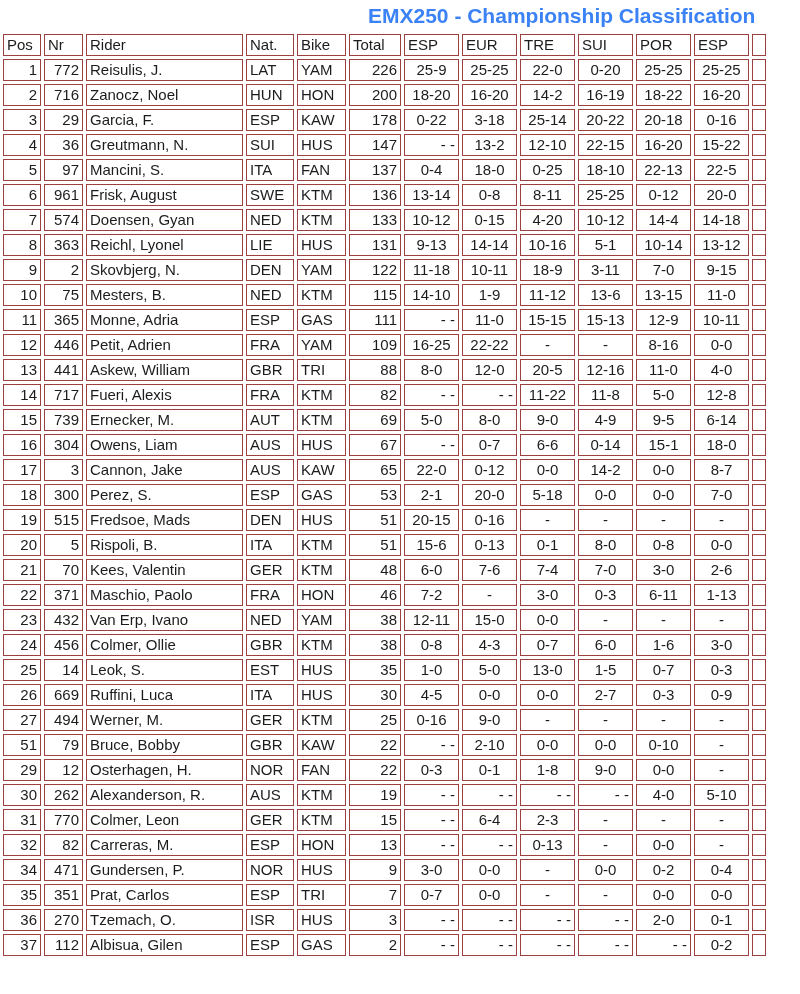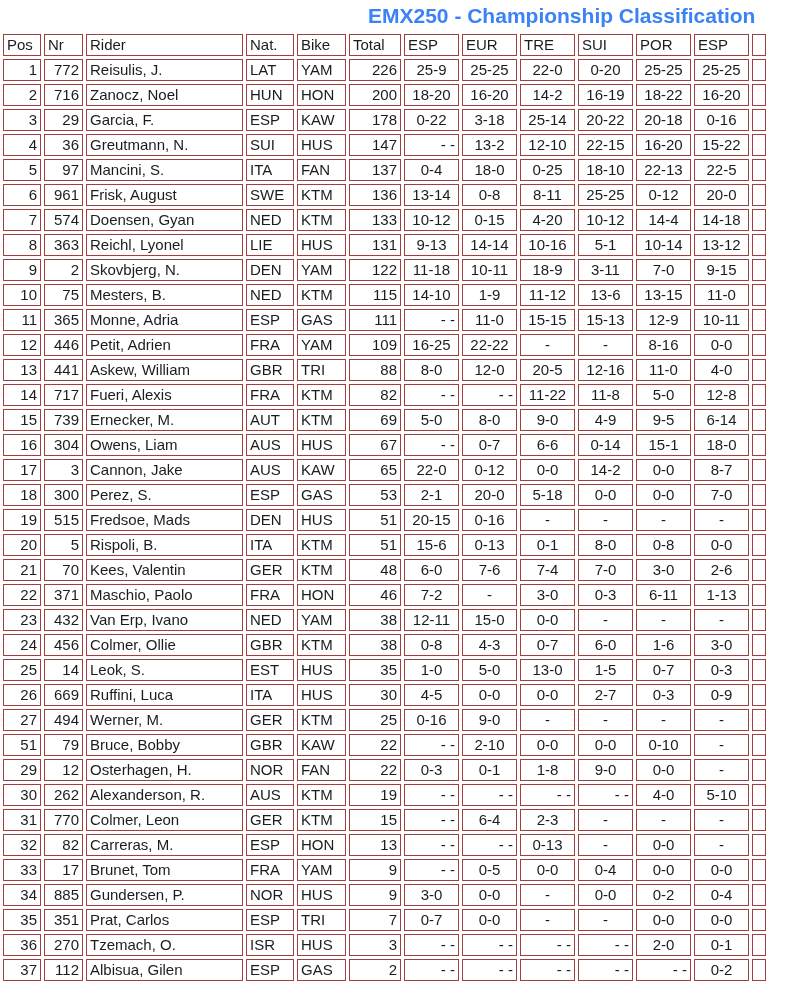--- a/index.html
+++ b/index.html
@@ -574,37 +574,22 @@
           <td class="al-r bold">13</td>
           <td class="al-r">- -</td>
           <td class="al-r">- -</td>
           <td class="al-c">0-13</td>
           <td class="al-c">-</td>
           <td class="al-c">0-0</td>
           <td class="al-c">-</td>
           <td></td>
         </tr>
         <tr>
-          <td class="al-r">33</td>
-          <td class="al-r">17</td>
-          <td>Brunet, Tom</td>
-          <td>FRA</td>
-          <td>YAM</td>
-          <td class="al-r bold">9</td>
-          <td class="al-r">- -</td>
-          <td class="al-c">0-5</td>
-          <td class="al-c">0-0</td>
-          <td class="al-c">0-4</td>
-          <td class="al-c">0-0</td>
-          <td class="al-c">0-0</td>
-          <td></td>
-        </tr>
-        <tr>
           <td class="al-r">34</td>
-          <td class="al-r">885</td>
+          <td class="al-r">471</td>
           <td>Gundersen, P.</td>
           <td>NOR</td>
           <td>HUS</td>
           <td class="al-r bold">9</td>
           <td class="al-c">3-0</td>
           <td class="al-c">0-0</td>
           <td class="al-c">-</td>
           <td class="al-c">0-0</td>
           <td class="al-c">0-2</td>
           <td class="al-c">0-4</td>

